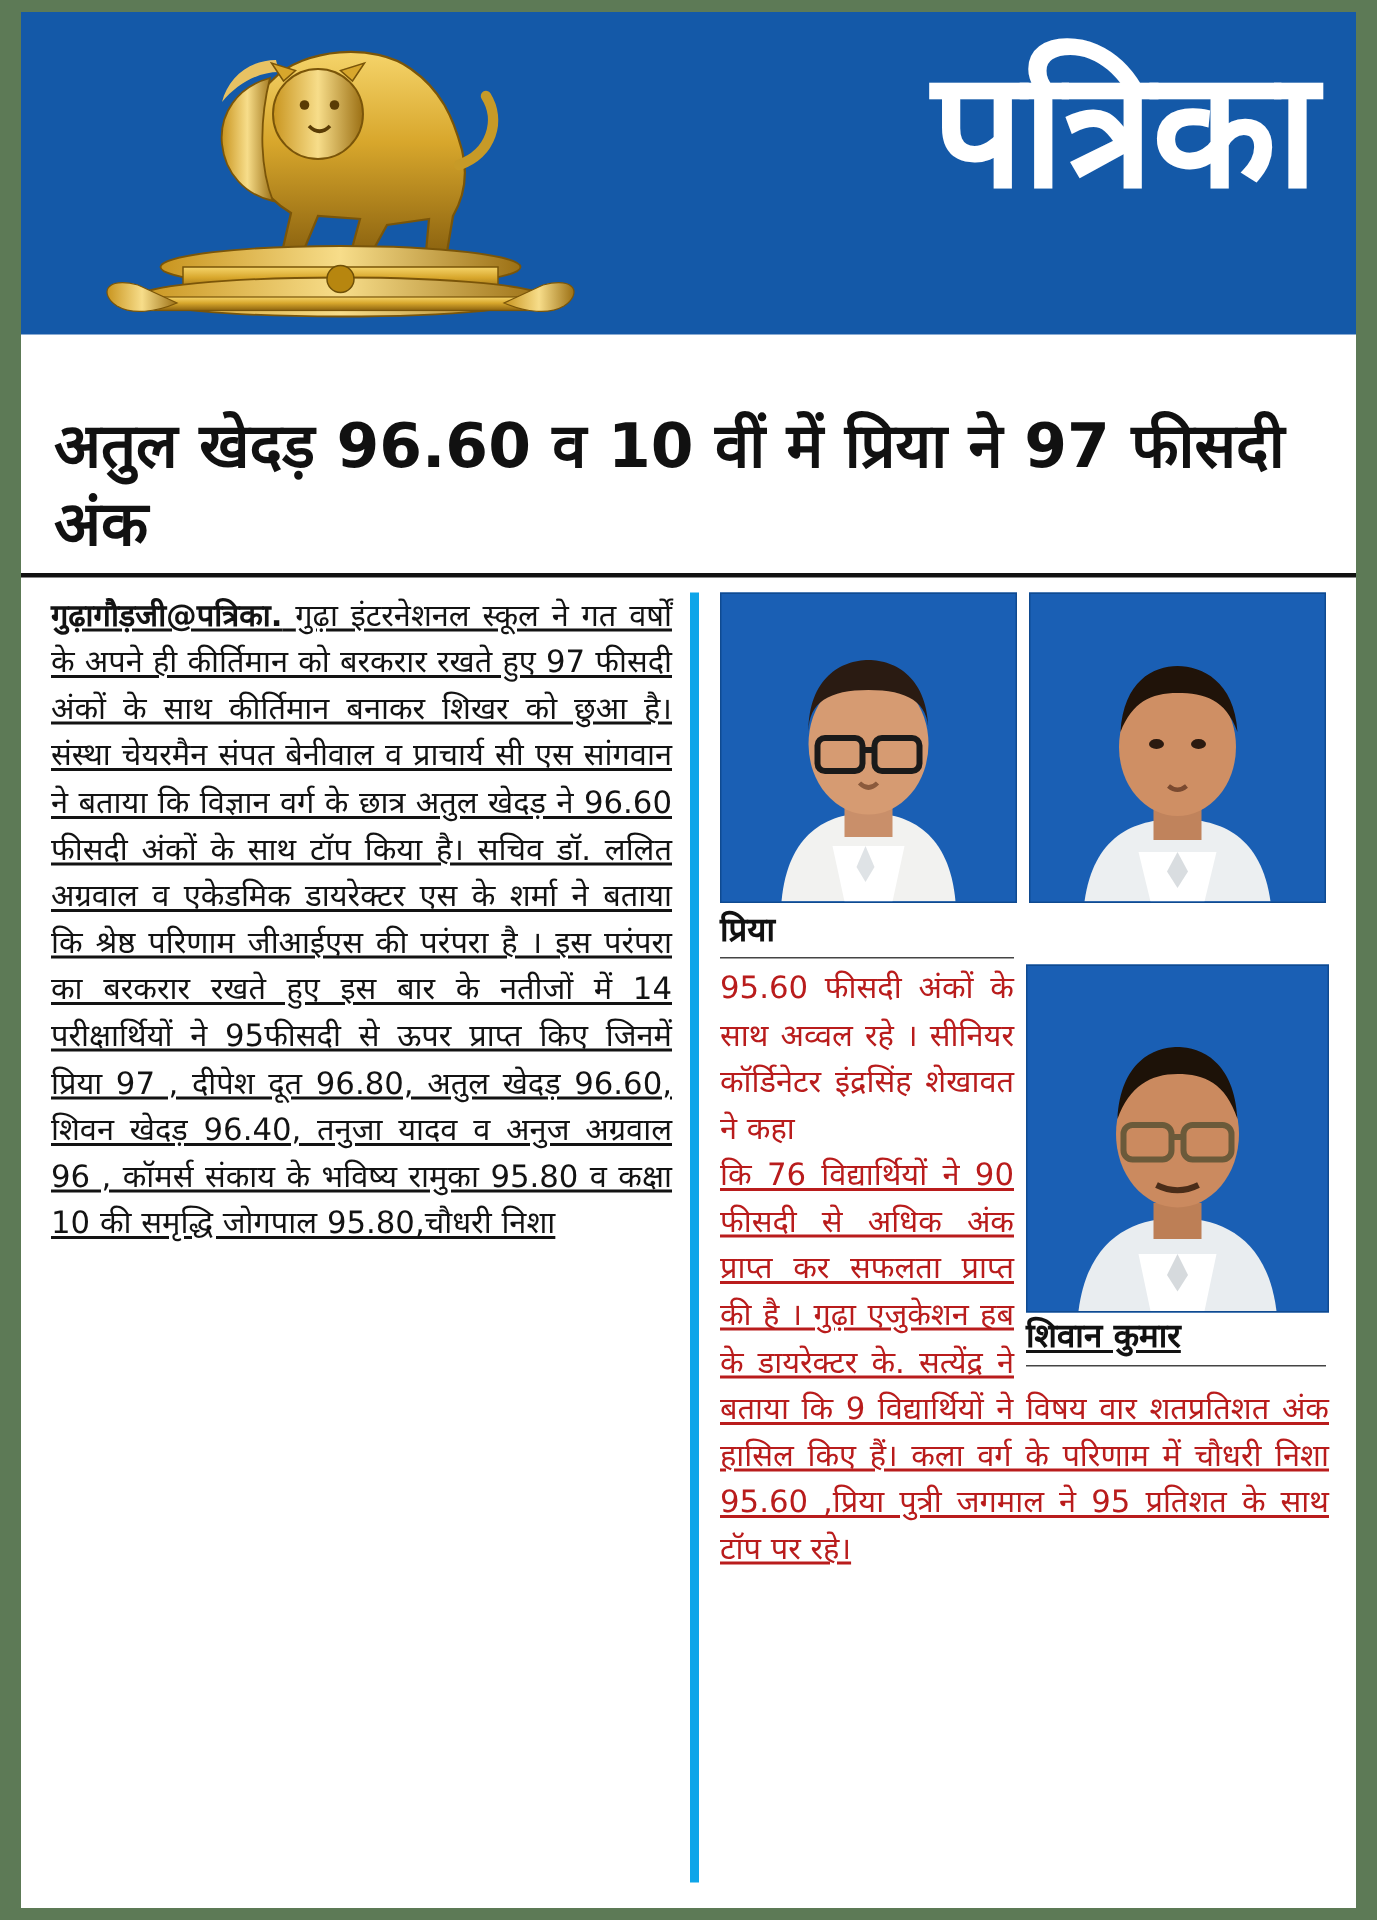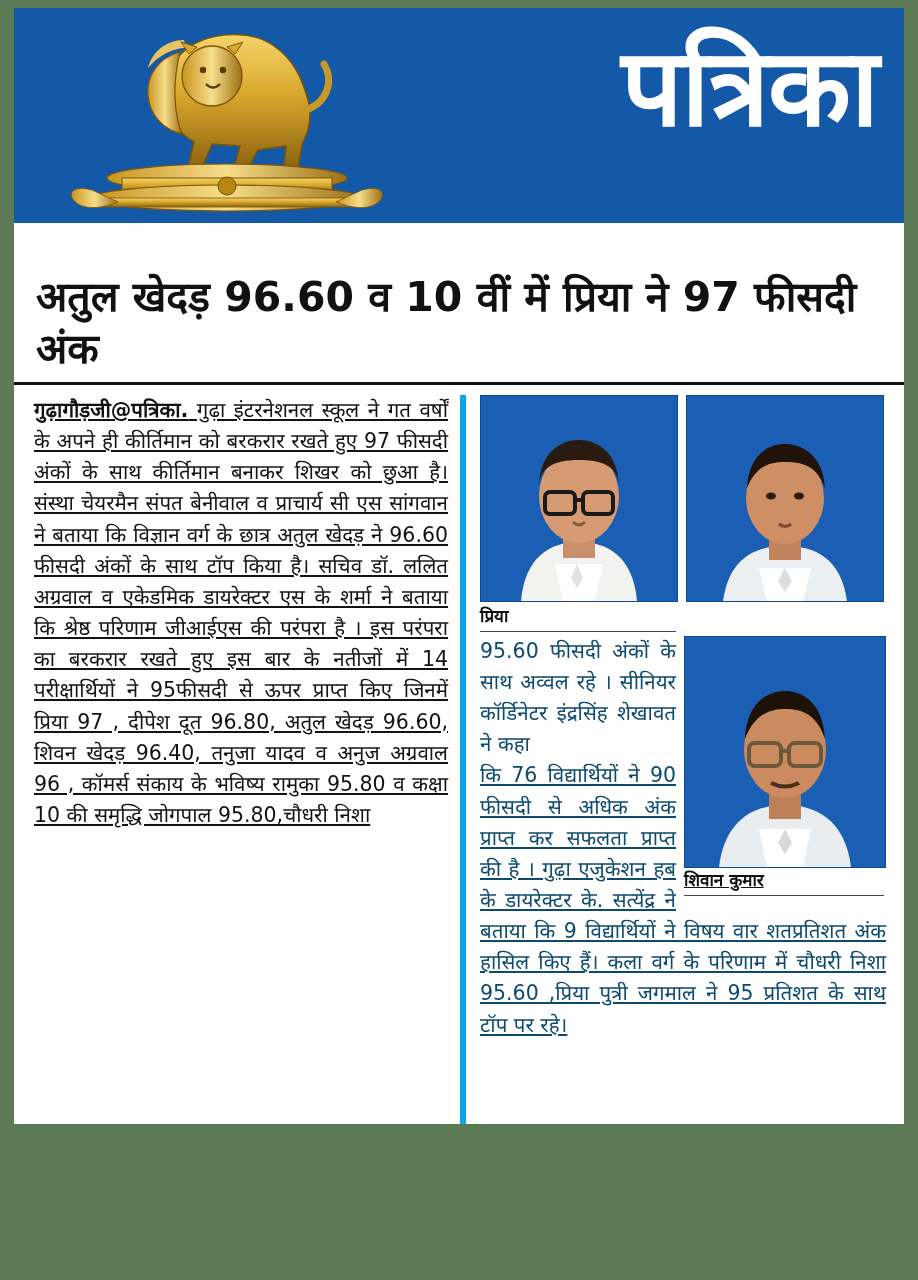--- a/index.html
+++ b/index.html
@@ -18,21 +18,21 @@
     width: 918px;
     height: 1280px;
     background: #5d7a56;
     box-sizing: border-box;
   }
   .paper {
     position: absolute;
     left: 14px;
     top: 8px;
     width: 890px;
-    height: 1116px;
+    height: 1264px;
     background: #ffffff;
     box-sizing: border-box;
     overflow: hidden;
   }
 
   
   .masthead {
     position: relative;
     height: 215px;
     background: #1459a8;
@@ -115,21 +115,21 @@
     position: relative;
     overflow: hidden;
     border: 1px solid #0f4a90;
   }
   .photo.p1 { width: 196px; height: 205px; }
   .photo.p2 { width: 196px; height: 205px; }
   .photo.p3 { width: 200px; height: 230px; }
 
   .caption {
     font-family: "DejaVu Sans", sans-serif;
-    font-size: 17px;
+    font-size: 22px;
     font-weight: 600;
     color: #111;
     border-bottom: 1.5px solid #444;
     padding-bottom: 1px;
     margin-bottom: 4px;
   }
   .cap-row { display: flex; gap: 8px; }
   .cap-row .caption { width: 196px; box-sizing: border-box; }
 
   .wrap-photo {
@@ -138,21 +138,21 @@
     text-decoration: underline;
   }
 
   
   .face { position: absolute; left: 0; top: 0; width: 100%; height: 100%; }
 
   .c2-text {
     font-family: "DejaVu Sans", sans-serif;
     font-size: 20.5px;
     line-height: 1.52;
-    color: #0c4a6e;
+    color: #b91c1c;
     text-align: justify;
   }
 </style>
 </head>
 <body>
 
 <div class="page">
   <div class="paper">
 
     <div class="masthead">

